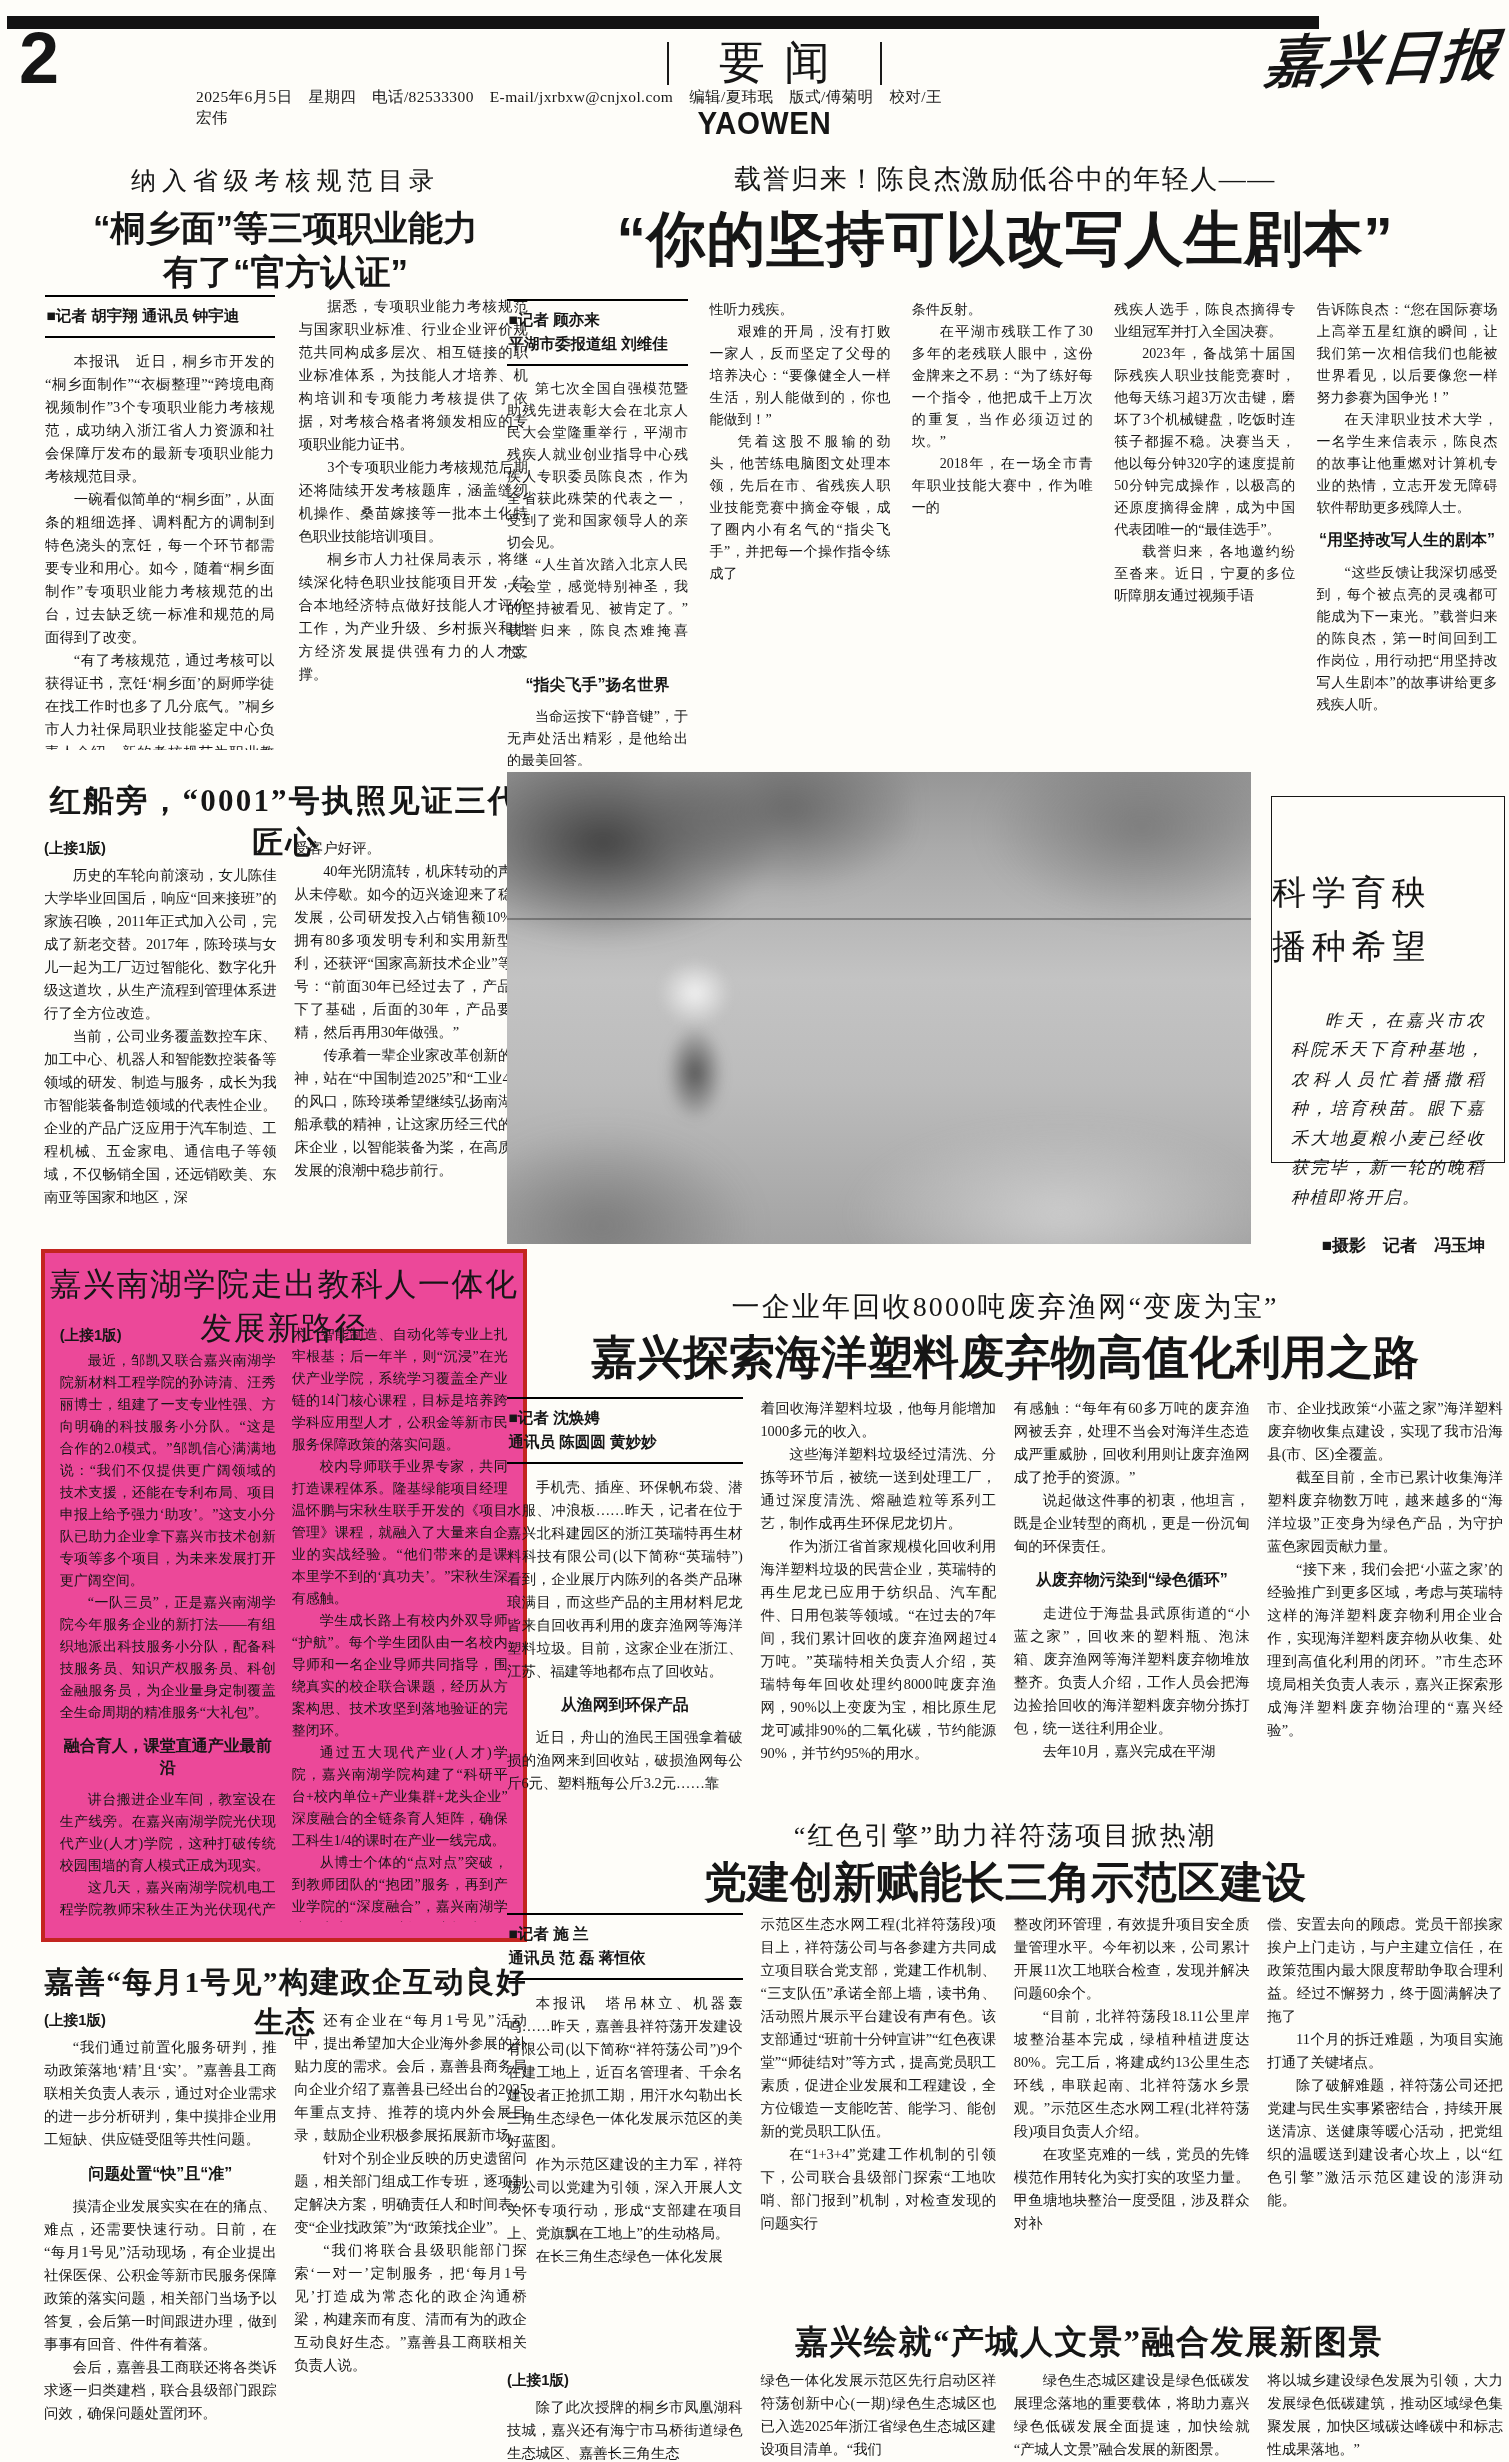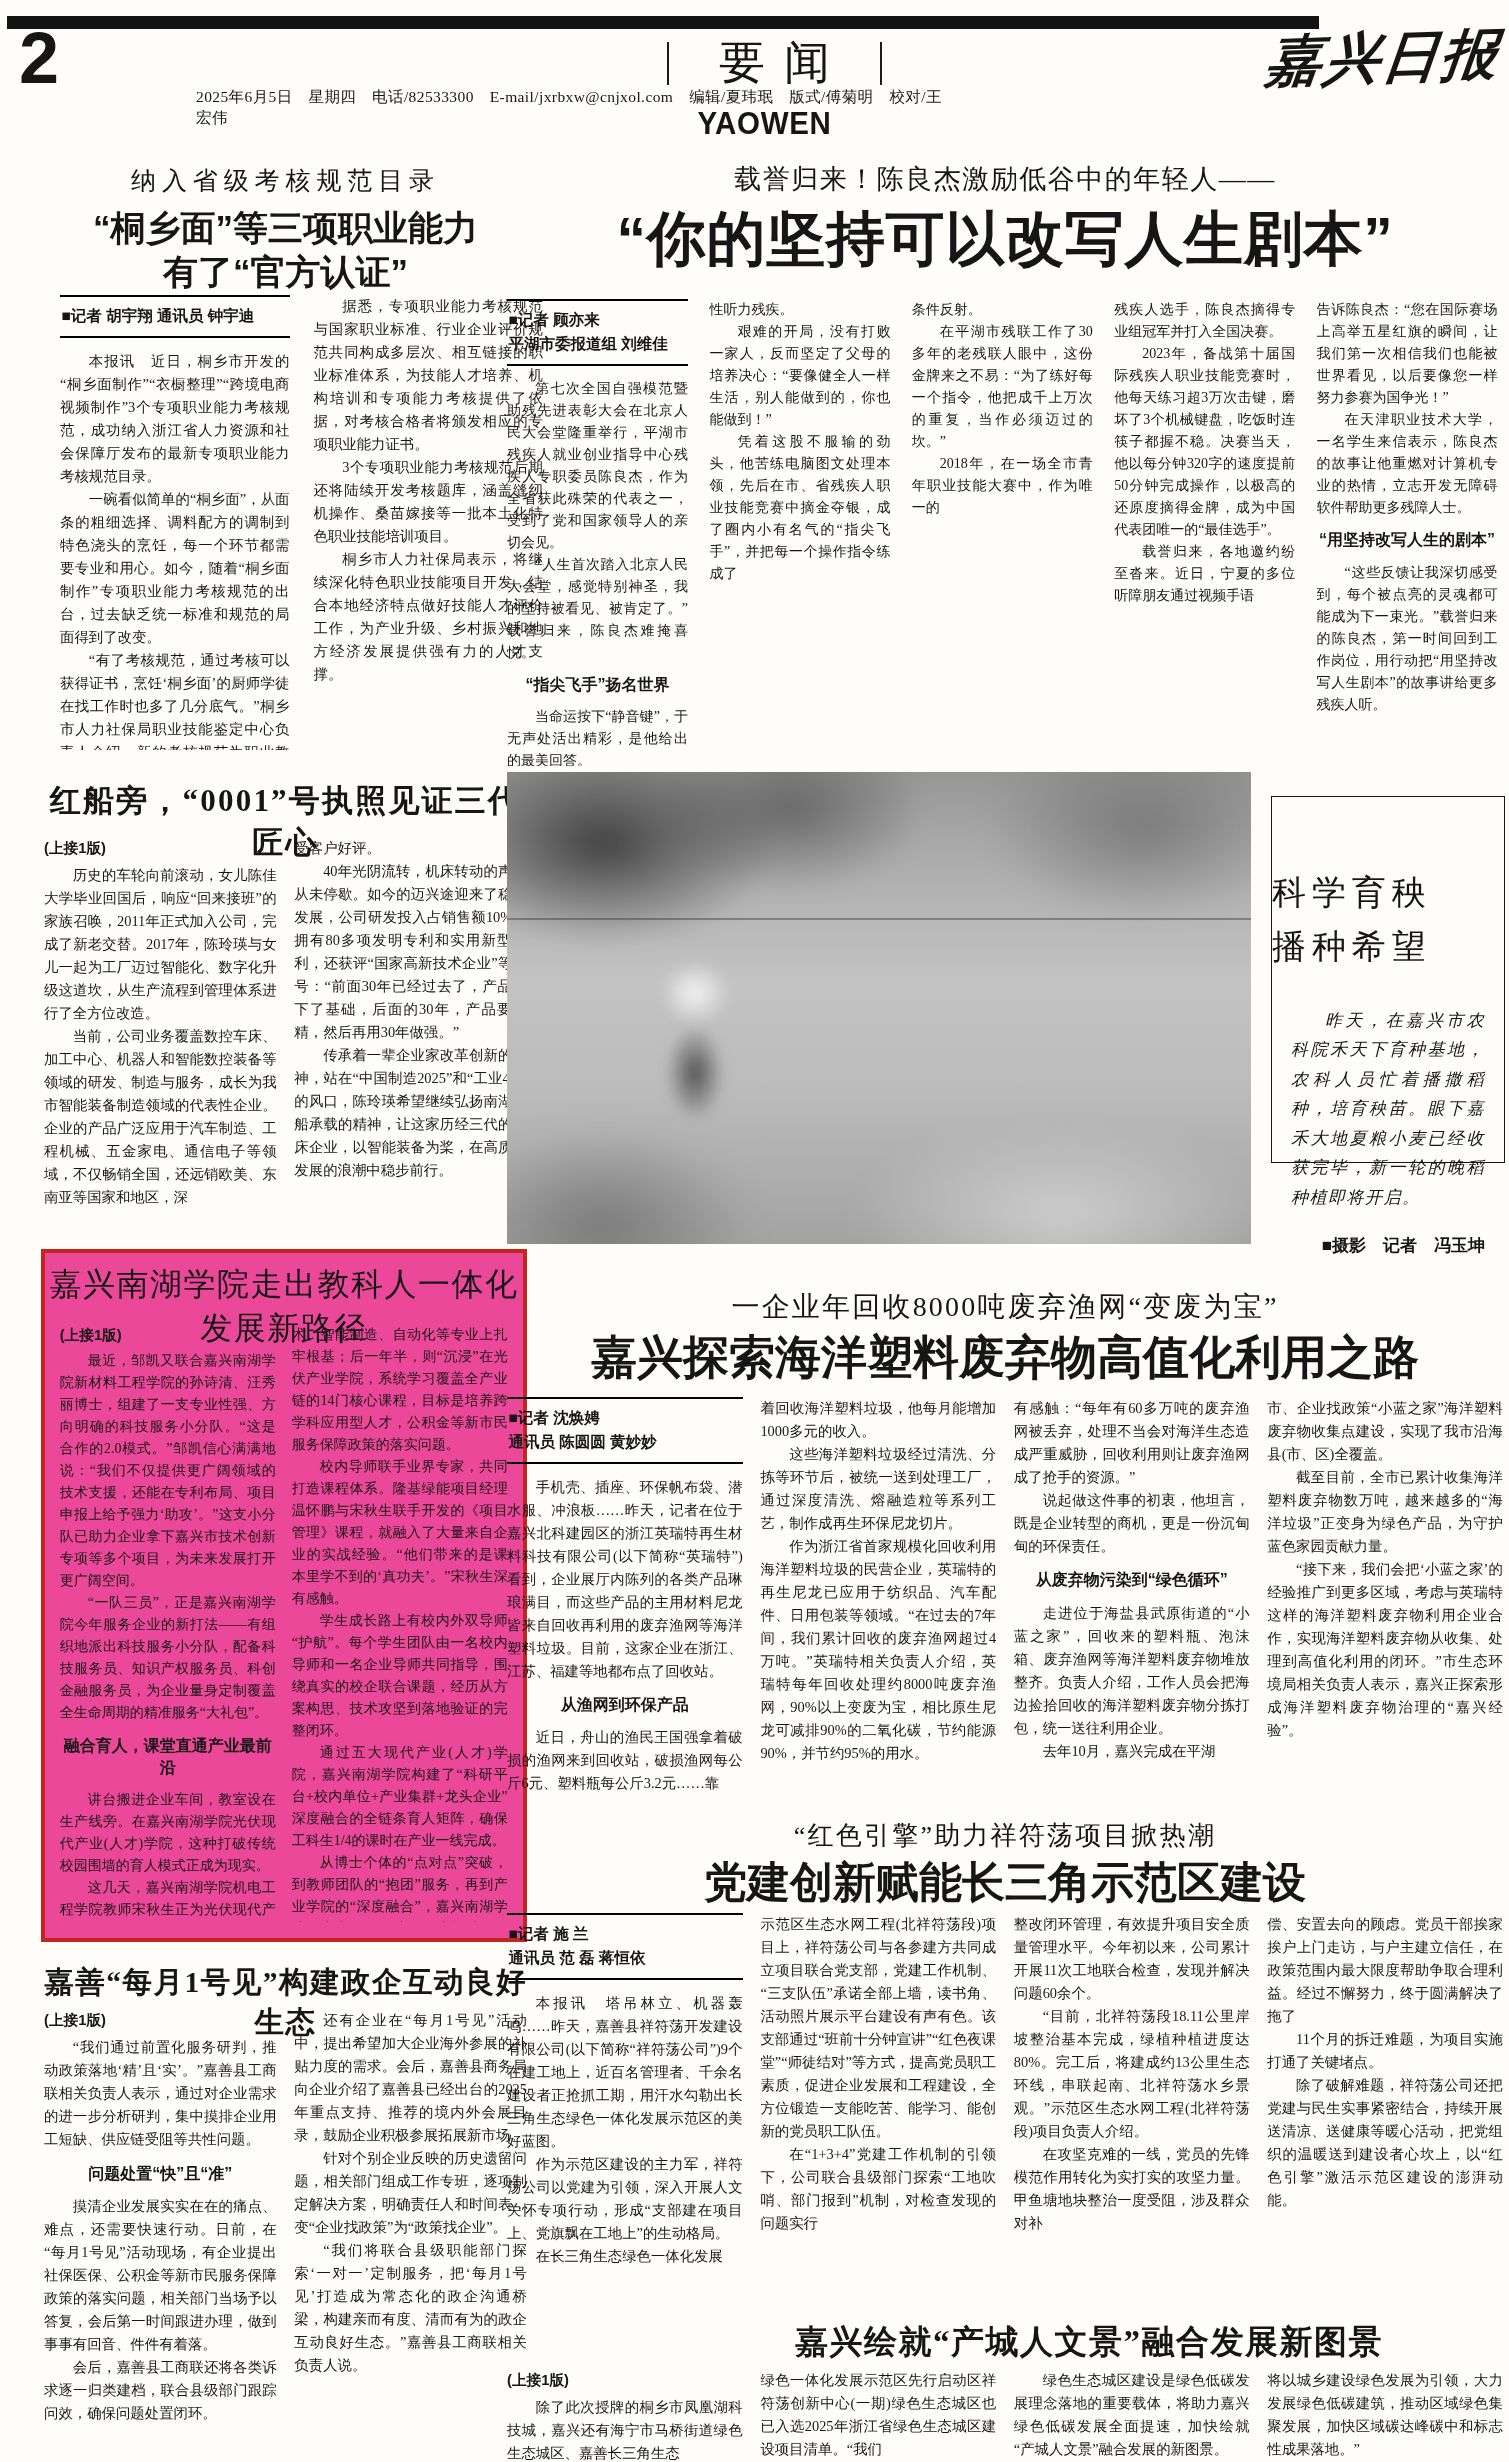--- a/index.html
+++ b/index.html
@@ -90,21 +90,21 @@
     <div class="yaowen">YAOWEN</div>
     <div class="masthead">嘉兴日报</div>
   </header>
 
   <section class="abs a1" style="left:44px;top:164px;width:483px;height:590px;">
     <div class="kicker">纳入省级考核规范目录</div>
     <h2 class="hl-sans">
       <span>“桐乡面”等三项职业能力</span><br>
       <span>有了“官方认证”</span>
     </h2>
-    <div class="cols" style="left:16px;top:131px;width:483px;height:455px;gap:24px;">
+    <div class="cols" style="left:1px;top:131px;width:483px;height:455px;gap:24px;">
       <div class="col bodycol" style="width:233px;">
           <div class="by">
             <div>■记者 胡宇翔 通讯员 钟宇迪</div>
           </div>
           <p>本报讯　近日，桐乡市开发的“桐乡面制作”“衣橱整理”“跨境电商视频制作”3个专项职业能力考核规范，成功纳入浙江省人力资源和社会保障厅发布的最新专项职业能力考核规范目录。</p>
           <p>一碗看似简单的“桐乡面”，从面条的粗细选择、调料配方的调制到特色浇头的烹饪，每一个环节都需要专业和用心。如今，随着“桐乡面制作”专项职业能力考核规范的出台，过去缺乏统一标准和规范的局面得到了改变。</p>
           <p>“有了考核规范，通过考核可以获得证书，烹饪‘桐乡面’的厨师学徒在找工作时也多了几分底气。”桐乡市人力社保局职业技能鉴定中心负责人介绍，新的考核规范为职业教育培训机构提供了明确的培训方向，有助于进一步提升“桐乡面”的品牌影响力。</p>
         </div>
       <div class="col bodycol" style="width:233px;">
           <p>据悉，专项职业能力考核规范与国家职业标准、行业企业评价规范共同构成多层次、相互链接的职业标准体系，为技能人才培养、机构培训和专项能力考核提供了依据，对考核合格者将颁发相应的专项职业能力证书。</p>

